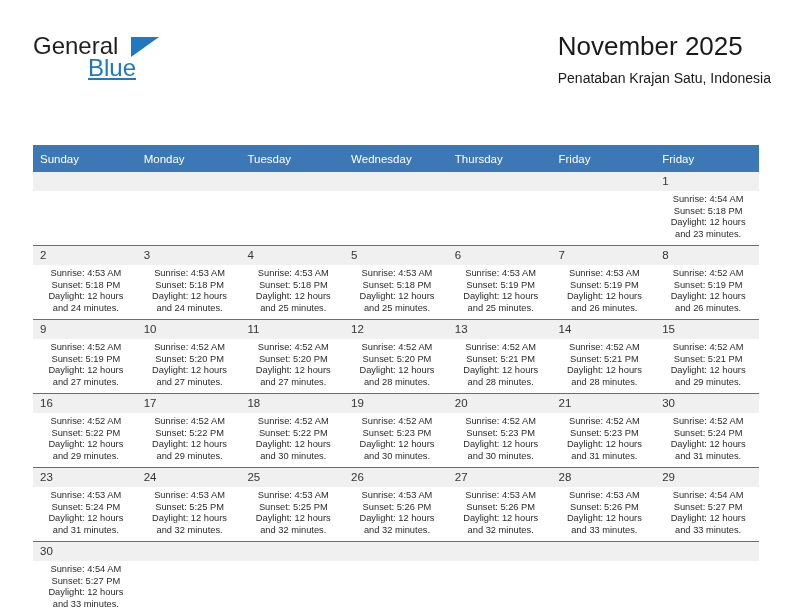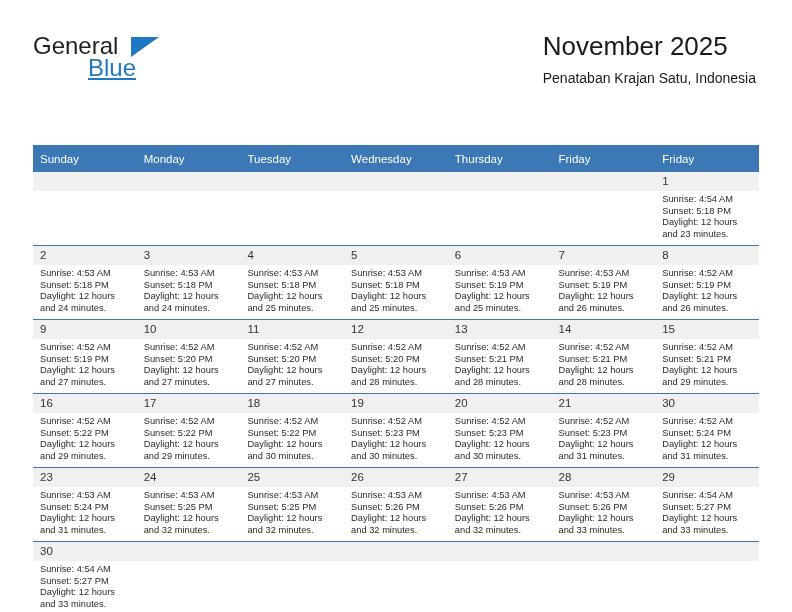--- a/index.html
+++ b/index.html
@@ -20,21 +20,21 @@
     width: 792px;
     height: 612px;
     box-sizing: border-box;
   }
 
   
   .header {
     position: absolute;
     left: 33px;
     top: 30px;
-    right: 36px;
+    right: 21px;
     height: 68px;
   }
   .logo {
     position: absolute;
     left: 0;
     top: 3px;
     width: 200px;
     height: 60px;
   }
   .logo-general {
@@ -133,20 +133,21 @@
     height: 15px;
   }
   .daynum.empty {
     color: transparent;
   }
   .info {
     padding: 3px 5px 0 7px;
     font-size: 9.3px;
     line-height: 11.6px;
     color: #2b2b2b;
+    text-align: center;
   }
   .info div {
     white-space: nowrap;
   }
 </style>
 </head>
 <body>
 
 <div class="page">
 

